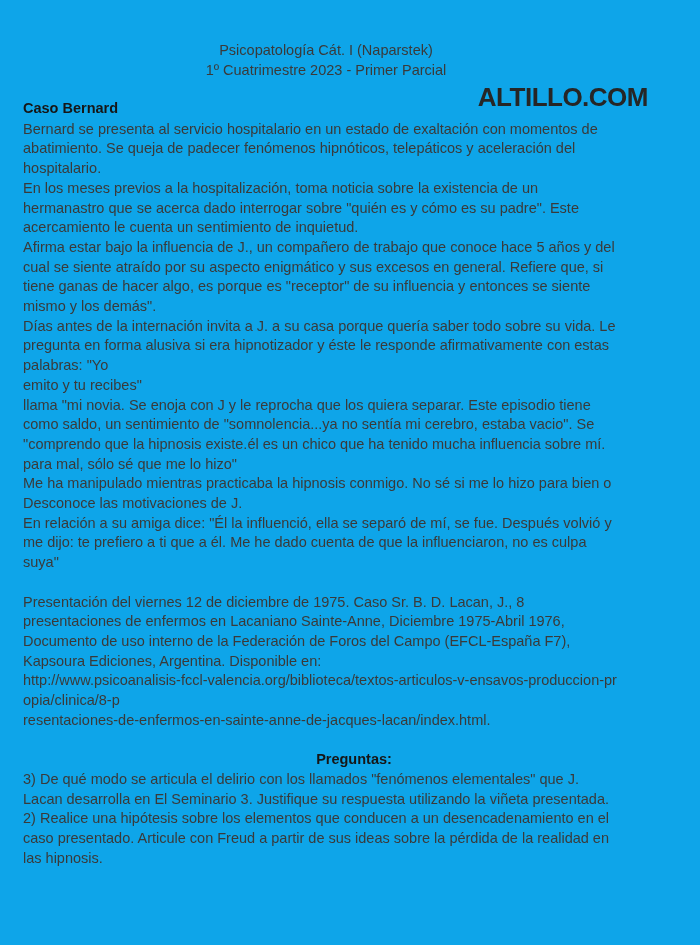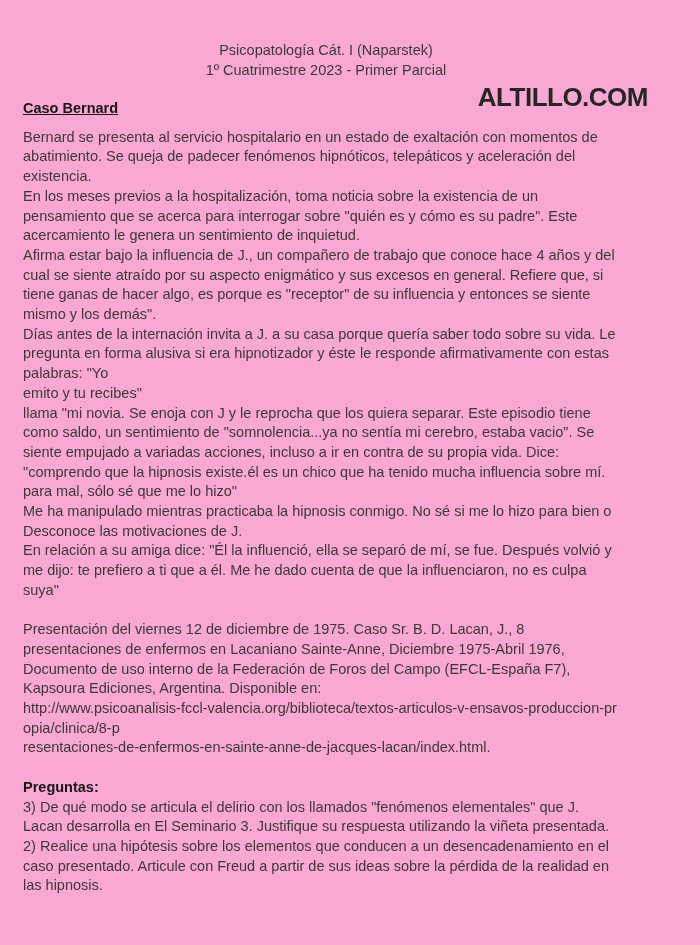--- a/index.html
+++ b/index.html
@@ -36,56 +36,55 @@
     top: 99px;
     left: 23px;
     width: 662px;
     line-height: 19.7px;
   }
   .line { white-space: nowrap; }
   .bold {
     font-weight: bold;
     color: #161616;
   }
-  .case-title { margin-bottom: 9px; text-decoration: underline; }
+  .case-title { margin-bottom: 1px; }
   .blank { height: 19.7px; }
 </style>
 </head>
 <body>
 
-<div class="page" style="background: #f9a8d4; color: rgb(58, 58, 58);">
+<div class="page" style="background: #0ea5e9; color: rgb(58, 58, 58);">
 
   <div class="header">
     <div class="line-center">Psicopatología Cát. I (Naparstek)</div>
     <div class="line-center">1º Cuatrimestre 2023 - Primer Parcial</div>
   </div>
 
   <div class="logo" style="color: rgb(38, 38, 38);">ALTILLO.COM</div>
 
   <div class="content">
     <div class="line bold case-title" style="color: rgb(22, 22, 22);">Caso Bernard</div>
 
     <div>
         <div class="line">Bernard se presenta al servicio hospitalario en un estado de exaltación con momentos de</div>
         <div class="line">abatimiento. Se queja de padecer fenómenos hipnóticos, telepáticos y aceleración del</div>
-        <div class="line">existencia.</div>
+        <div class="line">hospitalario.</div>
         <div class="line">En los meses previos a la hospitalización, toma noticia sobre la existencia de un</div>
-        <div class="line">pensamiento que se acerca para interrogar sobre "quién es y cómo es su padre". Este</div>
-        <div class="line">acercamiento le genera un sentimiento de inquietud.</div>
-        <div class="line">Afirma estar bajo la influencia de J., un compañero de trabajo que conoce hace 4 años y del</div>
+        <div class="line">hermanastro que se acerca dado interrogar sobre "quién es y cómo es su padre". Este</div>
+        <div class="line">acercamiento le cuenta un sentimiento de inquietud.</div>
+        <div class="line">Afirma estar bajo la influencia de J., un compañero de trabajo que conoce hace 5 años y del</div>
         <div class="line">cual se siente atraído por su aspecto enigmático y sus excesos en general. Refiere que, si</div>
         <div class="line">tiene ganas de hacer algo, es porque es "receptor" de su influencia y entonces se siente</div>
         <div class="line">mismo y los demás".</div>
         <div class="line">Días antes de la internación invita a J. a su casa porque quería saber todo sobre su vida. Le</div>
         <div class="line">pregunta en forma alusiva si era hipnotizador y éste le responde afirmativamente con estas</div>
         <div class="line">palabras: "Yo</div>
         <div class="line">emito y tu recibes"</div>
         <div class="line">llama "mi novia. Se enoja con J y le reprocha que los quiera separar. Este episodio tiene</div>
         <div class="line">como saldo, un sentimiento de "somnolencia...ya no sentía mi cerebro, estaba vacio". Se</div>
-        <div class="line">siente empujado a variadas acciones, incluso a ir en contra de su propia vida. Dice:</div>
         <div class="line">"comprendo que la hipnosis existe.él es un chico que ha tenido mucha influencia sobre mí.</div>
         <div class="line">para mal, sólo sé que me lo hizo"</div>
         <div class="line">Me ha manipulado mientras practicaba la hipnosis conmigo. No sé si me lo hizo para bien o</div>
         <div class="line">Desconoce las motivaciones de J.</div>
         <div class="line">En relación a su amiga dice: "Él la influenció, ella se separó de mí, se fue. Después volvió y</div>
         <div class="line">me dijo: te prefiero a ti que a él. Me he dado cuenta de que la influenciaron, no es culpa</div>
         <div class="line">suya"</div>
       </div>
 
     <div class="blank"></div>
@@ -95,21 +94,21 @@
         <div class="line">presentaciones de enfermos en Lacaniano Sainte-Anne, Diciembre 1975-Abril 1976,</div>
         <div class="line">Documento de uso interno de la Federación de Foros del Campo (EFCL-España F7),</div>
         <div class="line">Kapsoura Ediciones, Argentina. Disponible en:</div>
         <div class="line">http://www.psicoanalisis-fccl-valencia.org/biblioteca/textos-articulos-v-ensavos-produccion-pr</div>
         <div class="line">opia/clinica/8-p</div>
         <div class="line">resentaciones-de-enfermos-en-sainte-anne-de-jacques-lacan/index.html.</div>
       </div>
 
     <div class="blank"></div>
 
-    <div class="line bold" style="color: rgb(22, 22, 22);">Preguntas:</div>
+    <div class="line bold" style="color: rgb(22, 22, 22); text-align: center;">Preguntas:</div>
 
     <div>
         <div class="line">3) De qué modo se articula el delirio con los llamados "fenómenos elementales" que J.</div>
         <div class="line">Lacan desarrolla en El Seminario 3. Justifique su respuesta utilizando la viñeta presentada.</div>
         <div class="line">2) Realice una hipótesis sobre los elementos que conducen a un desencadenamiento en el</div>
         <div class="line">caso presentado. Articule con Freud a partir de sus ideas sobre la pérdida de la realidad en</div>
         <div class="line">las hipnosis.</div>
       </div>
   </div>
 

